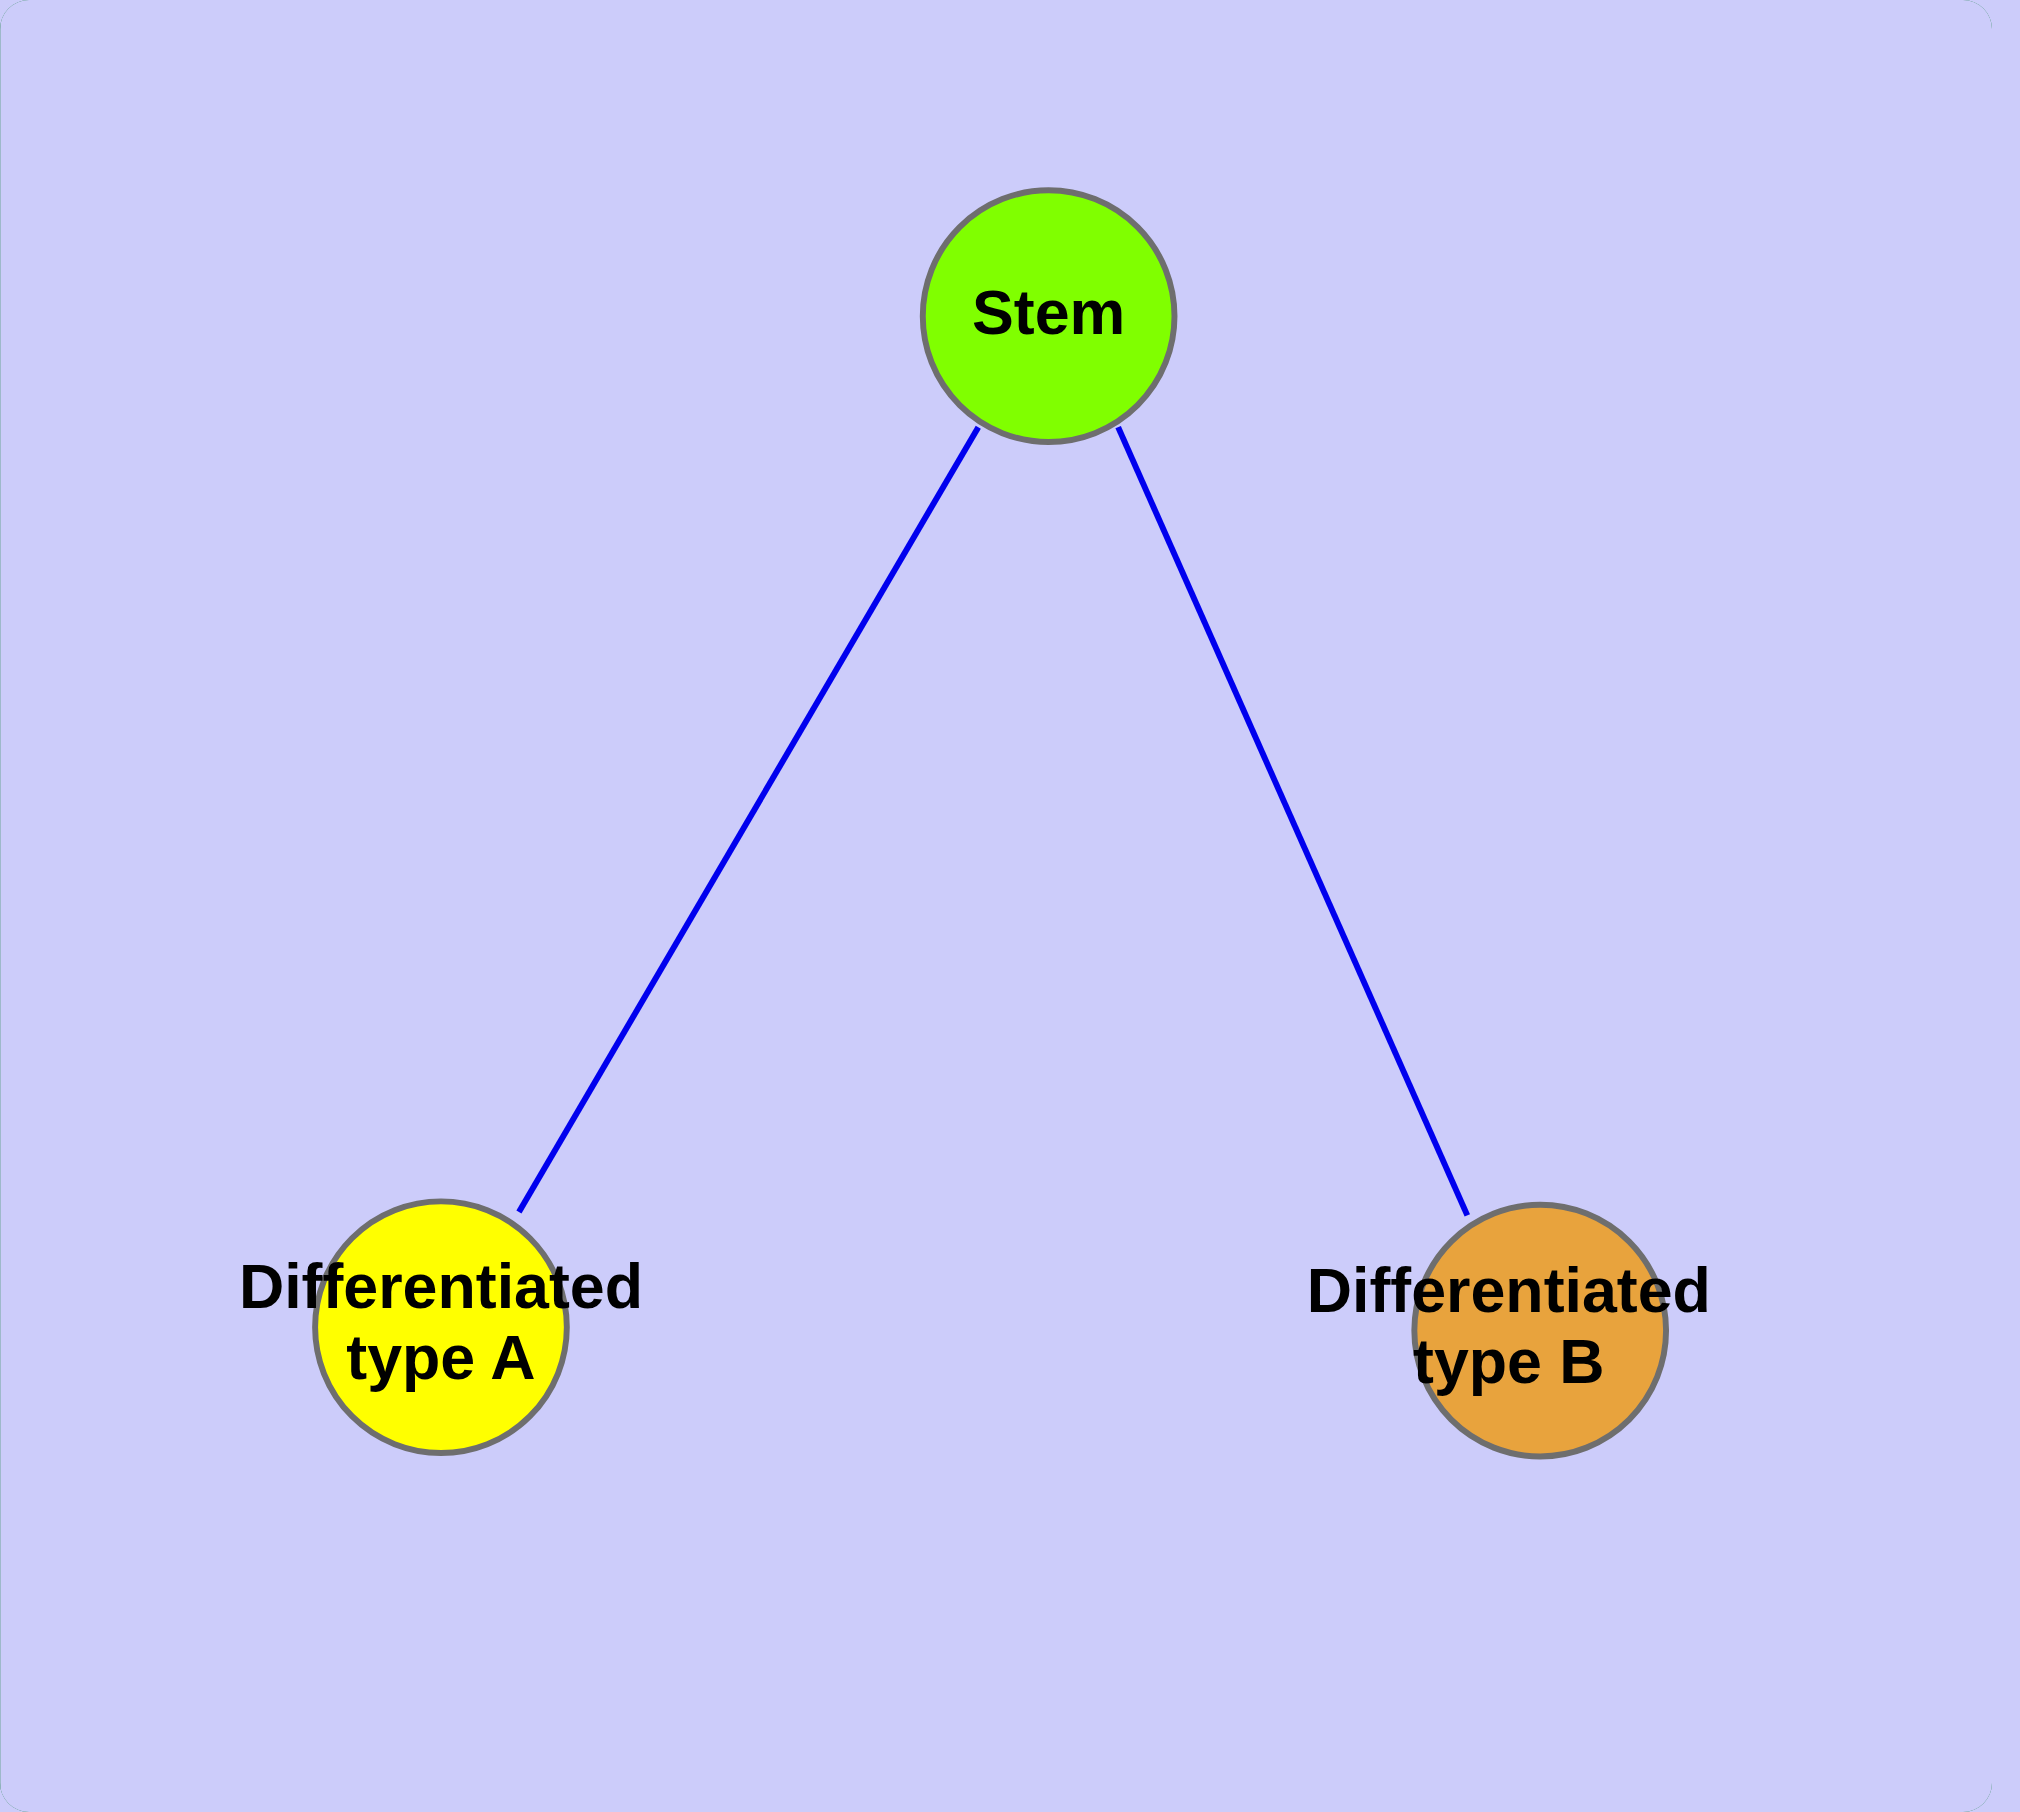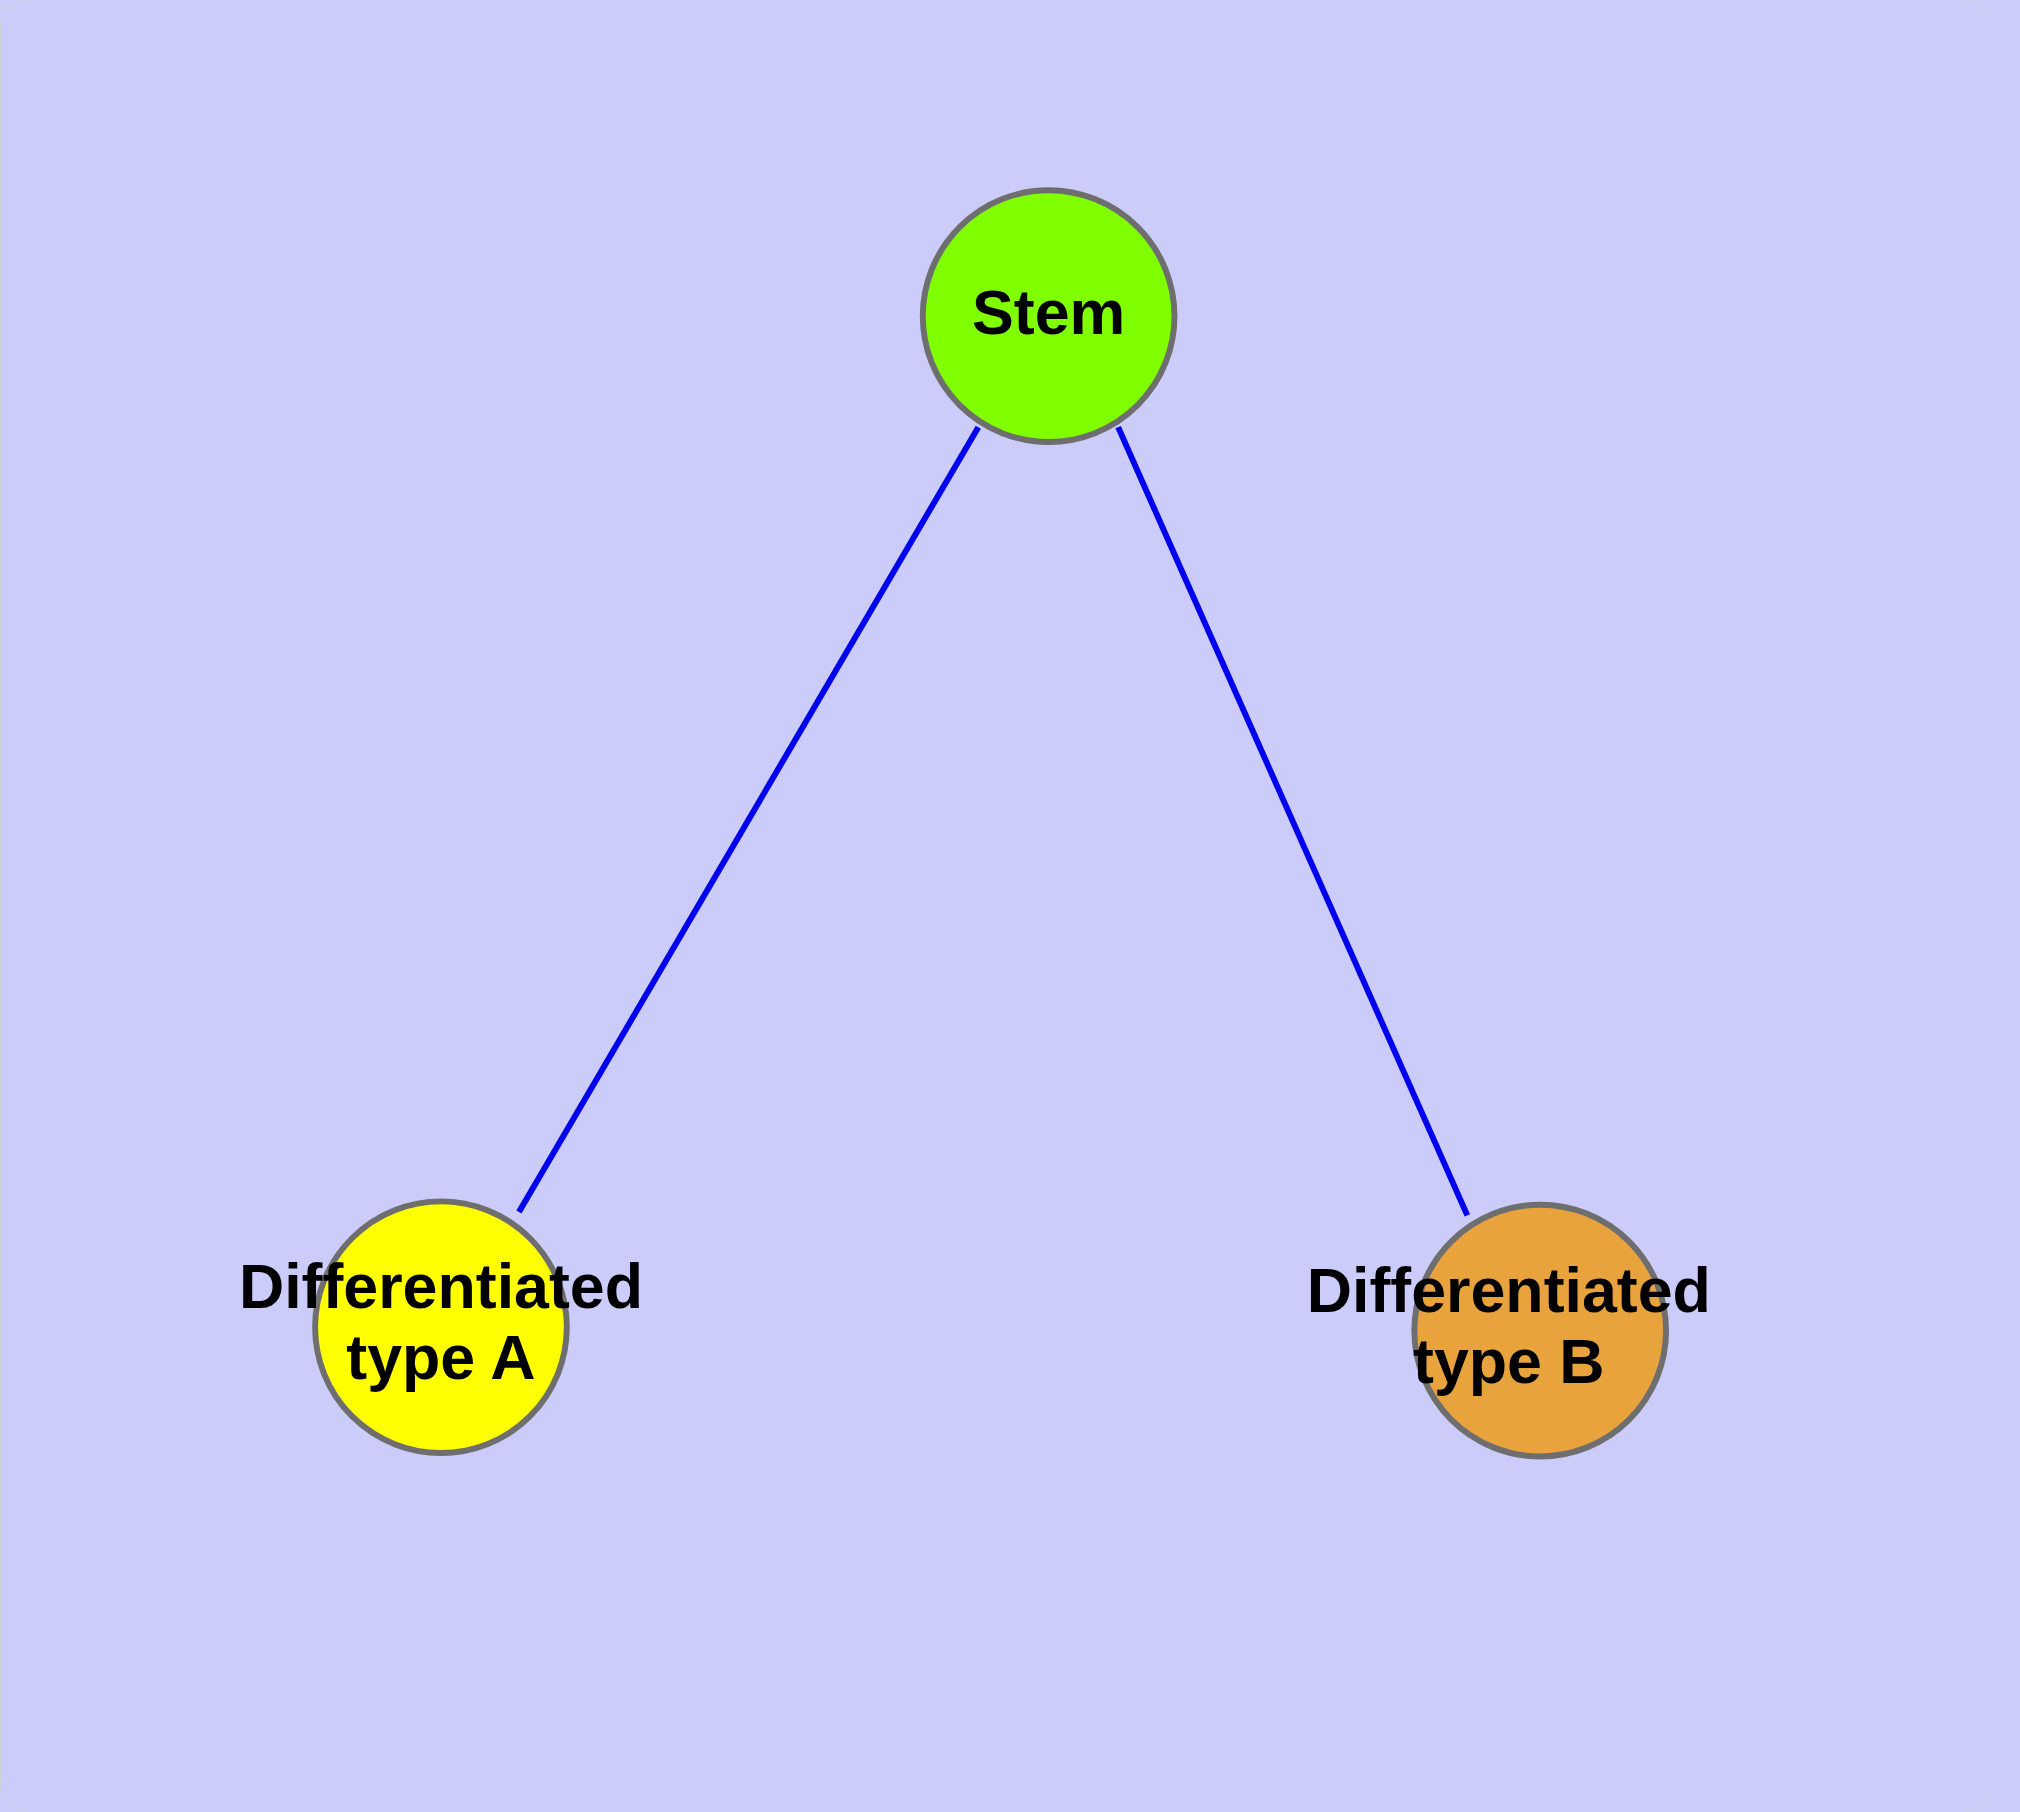--- a/index.html
+++ b/index.html
@@ -5,21 +5,21 @@
 <style>
   html, body {
     margin: 0;
     padding: 0;
     background: #ccccfa;
   }
   #canvas {
     position: relative;
     width: 1992px;
     height: 1812px;
-    background: #bef264;
+    background: #15803d;
     overflow: hidden;
     font-family: "Liberation Sans", "DejaVu Sans", sans-serif;
     border-radius: 29px;
   }
   #graph-svg {
     position: absolute;
     left: 0;
     top: 0;
     width: 2021px;
     height: 1812px;

